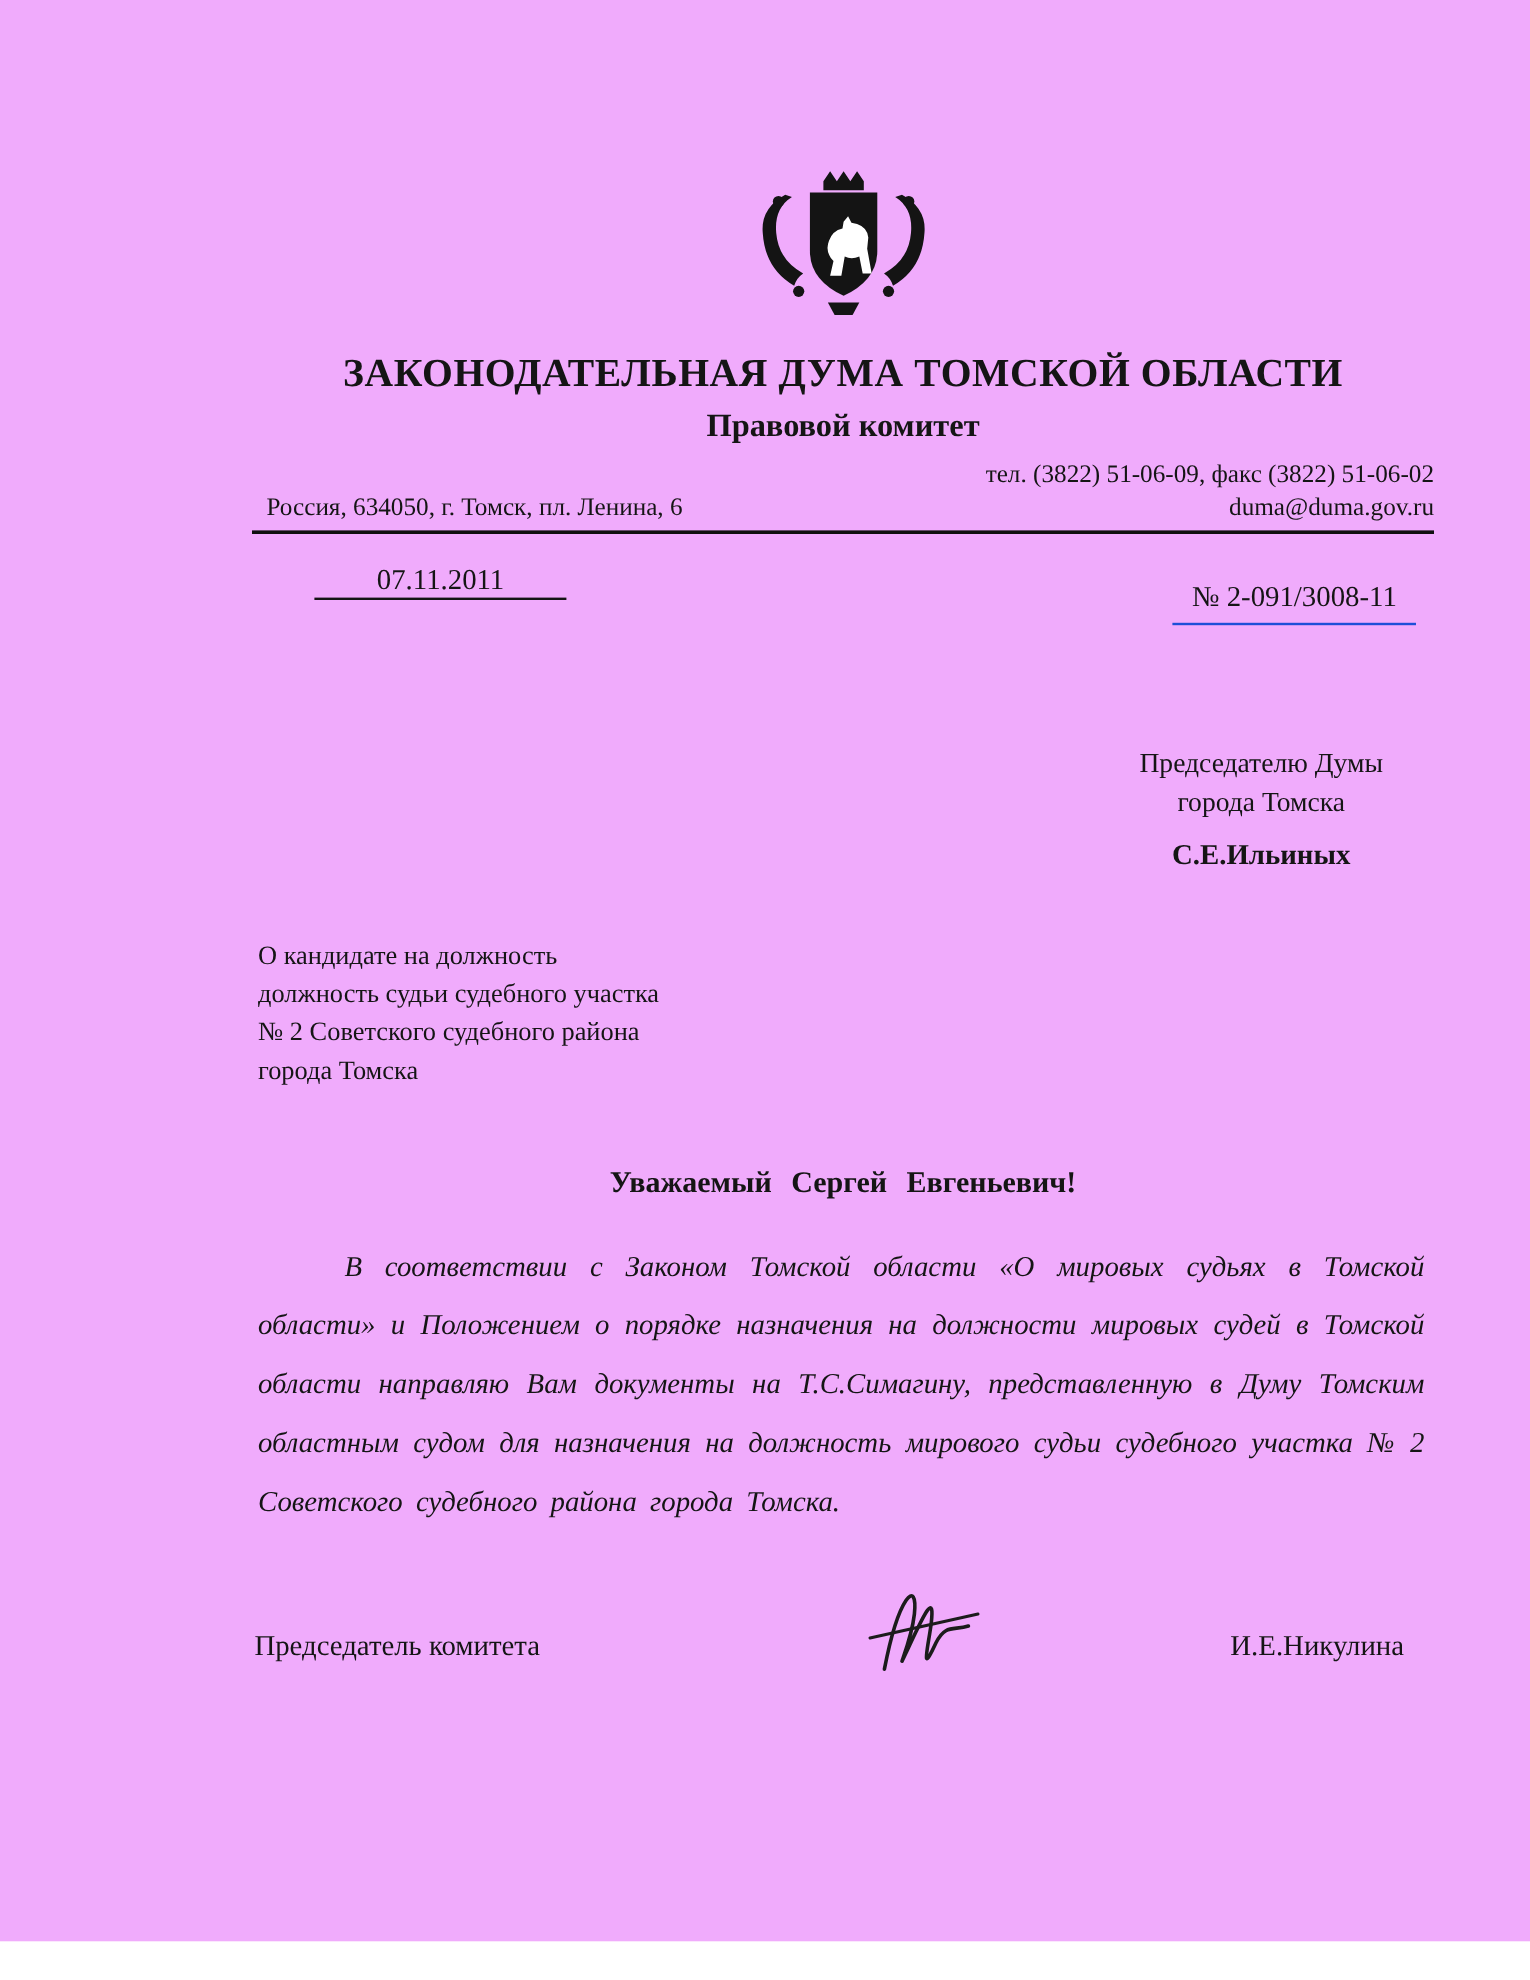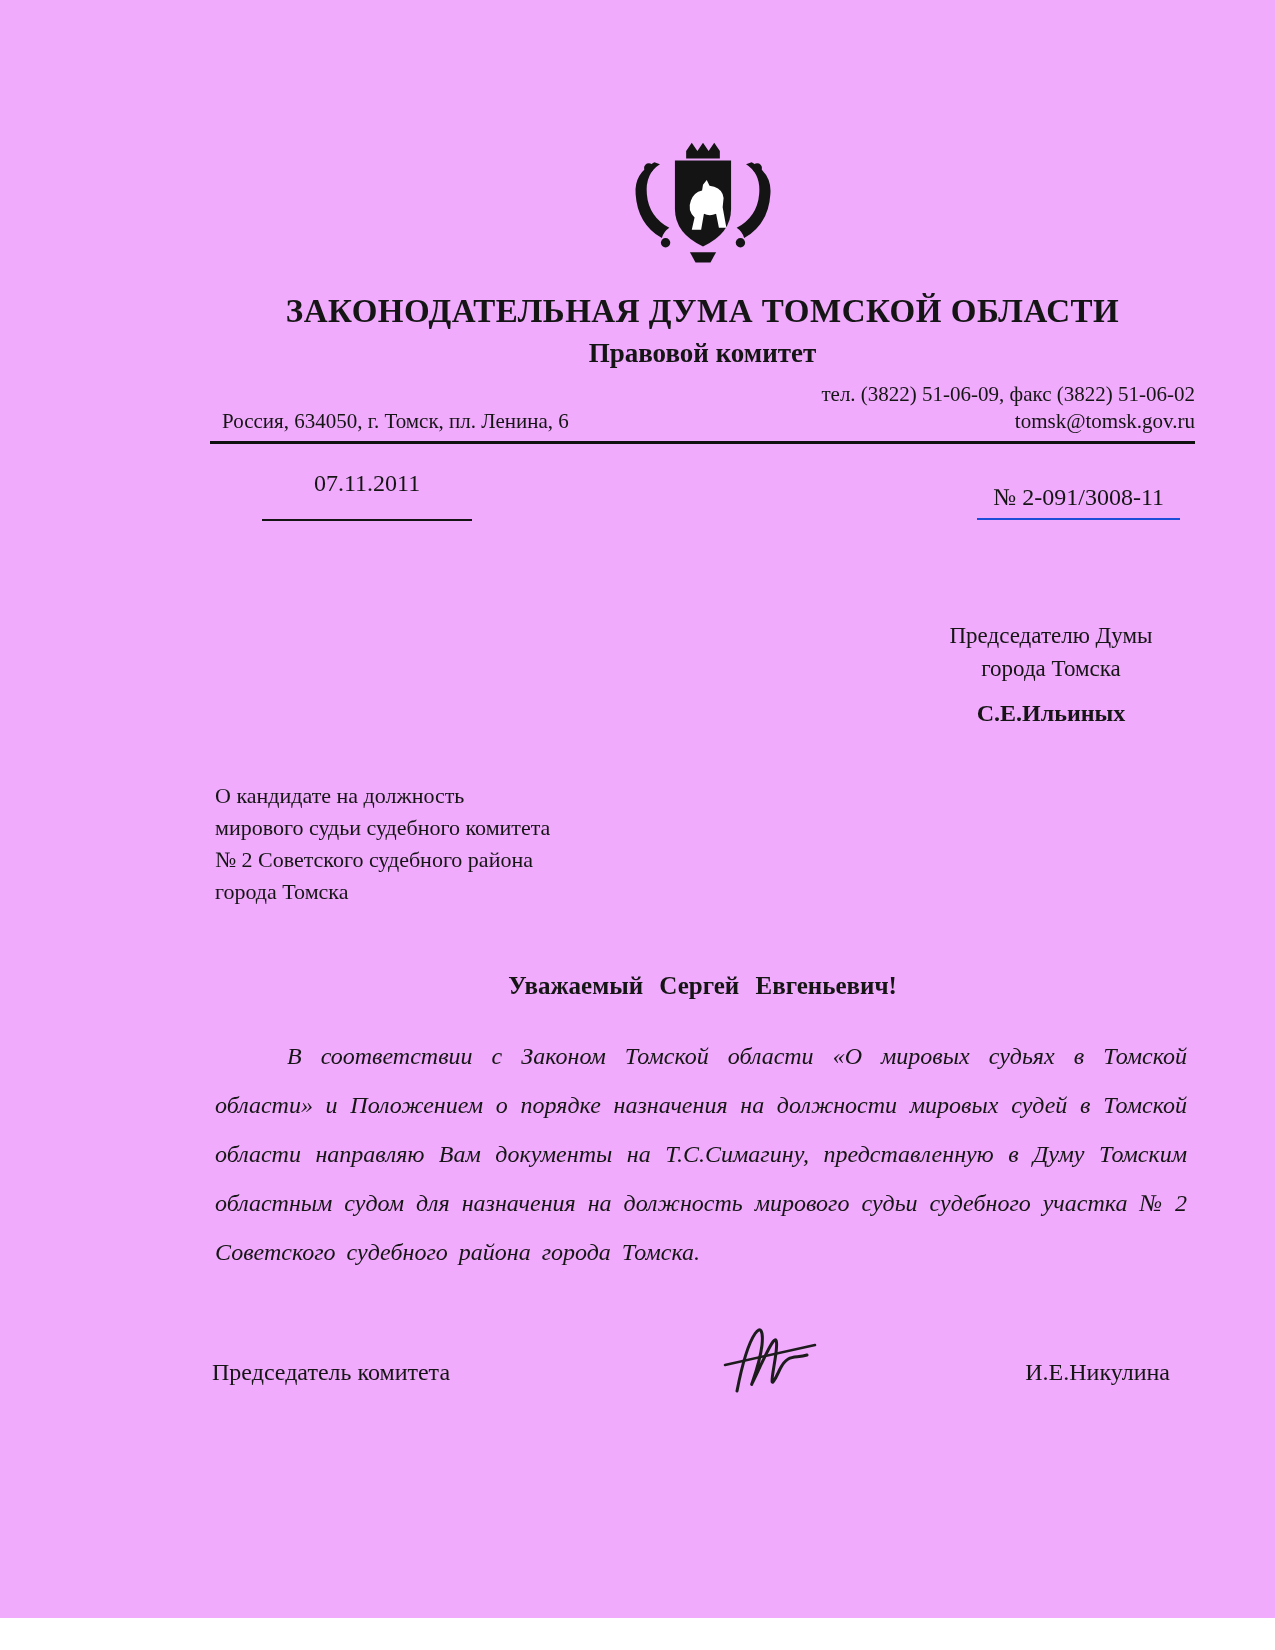--- a/index.html
+++ b/index.html
@@ -52,21 +52,21 @@
   .ref-row {
     display: flex;
     justify-content: space-between;
     align-items: flex-start;
     margin: 26px 95px 0 262px;
     font-size: 24px;
   }
   .ref-date {
     display: inline-block;
     border-bottom: 2px solid #141414;
-    padding: 0 52px 22px 52px;
+    padding: 0 52px 0 52px;
     text-align: center;
   }
   .ref-number {
     display: inline-block;
     border-bottom: 2px solid #1d4ed8;
     padding: 0 16px 7px 16px;
     margin-top: 14px;
     text-align: center;
   }
   .addressee {
@@ -152,40 +152,40 @@
 
   <h1 class="org-name">ЗАКОНОДАТЕЛЬНАЯ ДУМА ТОМСКОЙ ОБЛАСТИ</h1>
   <h2 class="dept">Правовой комитет</h2>
 
   <div class="contacts">
     <div class="contact-left">
       <div>Россия, 634050, г. Томск, пл. Ленина, 6</div>
     </div>
     <div class="contact-right">
       <div>тел. (3822) 51-06-09, факс (3822) 51-06-02</div>
-      <div>tomsk@tomsk.gov.ru</div>
+      <div>duma@duma.gov.ru</div>
     </div>
   </div>
 
   <div class="rule"></div>
 
   <div class="ref-row">
     <span class="ref-date">07.11.2011</span>
     <span class="ref-number">№ 2-091/3008-11</span>
   </div>
 
   <div class="addressee">
     <div>Председателю Думы</div>
     <div>города Томска</div>
     <div class="addressee-name">С.Е.Ильиных</div>
   </div>
 
   <div class="subject">
     <div>О кандидате на должность</div>
-    <div>мирового судьи судебного комитета</div>
+    <div>должность судьи судебного участка</div>
     <div>№ 2 Советского судебного района</div>
     <div>города Томска</div>
   </div>
 
   <p class="salutation">Уважаемый Сергей Евгеньевич!</p>
   <p class="body-par">В соответствии с Законом Томской области «О мировых судьях в Томской области» и Положением о порядке назначения на должности мировых судей в Томской области направляю Вам документы на Т.С.Симагину, представленную в Думу Томским областным судом для назначения на должность мирового судьи судебного участка № 2 Советского судебного района города Томска.</p>
 
   <div class="sig-row">
     <span>Председатель комитета</span>
     <span class="signature-mark">

